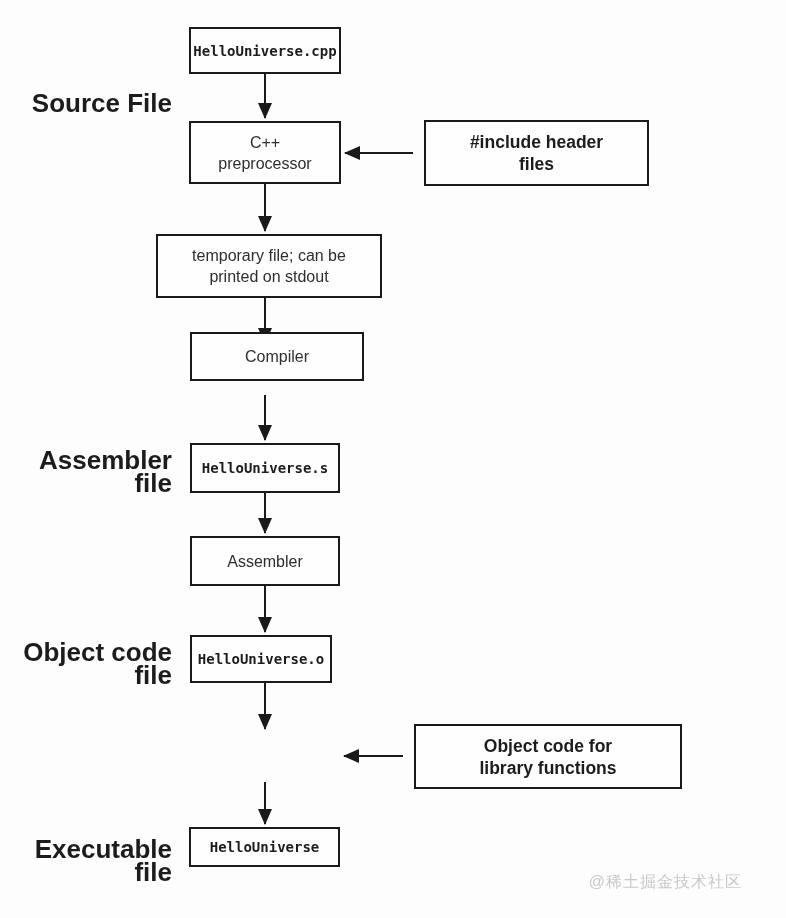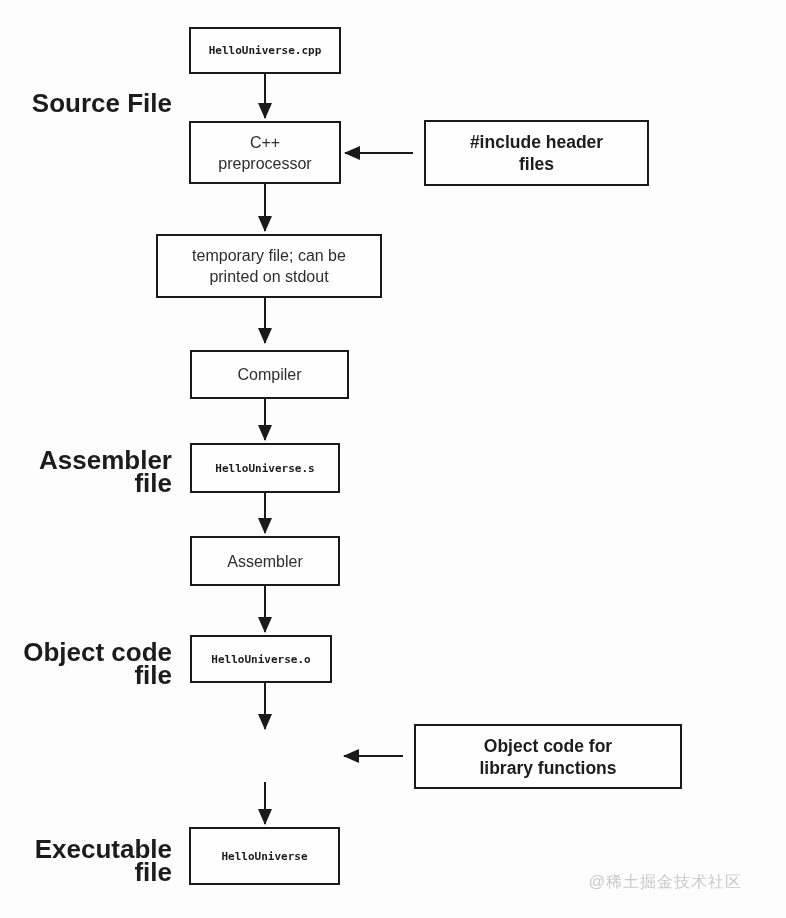--- a/index.html
+++ b/index.html
@@ -20,21 +20,21 @@
     justify-content: center;
     text-align: center;
     white-space: pre-line;
     box-sizing: border-box;
     color: #2e2e2e;
   }
   .proc { font-size: 16px; line-height: 21px; }
   .file {
     font-family: "DejaVu Sans Mono", monospace;
     font-weight: bold;
-    font-size: 11px;
+    font-size: 14px;
     color: #1c1c1c;
   }
   .note {
     font-weight: bold;
     font-size: 17.5px;
     line-height: 22px;
     color: #1c1c1c;
     margin-left: 11px;
   }
   .side-label {
@@ -45,27 +45,27 @@
     font-size: 26px;
     line-height: 23px;
     white-space: pre-line;
     color: #1c1c1c;
   }
   
   #b-cpp        { left:189px; top:27px;  width:152px; height:47px; }
   #b-pre        { left:189px; top:121px; width:152px; height:63px; }
   #b-include    { left:413px; top:120px; width:225px; height:66px; }
   #b-temp       { left:156px; top:234px; width:226px; height:64px;text-align:center; }
-  #b-compiler   { left:190px; top:350px; width:159px; height:49px; }
+  #b-compiler   { left:190px; top:332px; width:174px; height:49px; }
   #b-hs         { left:190px; top:443px; width:150px; height:50px; }
   #b-assembler  { left:190px; top:536px; width:150px; height:50px; }
   #b-ho         { left:190px; top:635px; width:142px; height:48px; }
   #b-linker     { left:190px; top:732px; width:150px; height:50px; }
   #b-objcode    { left:403px; top:724px; width:268px; height:65px; }
-  #b-exe        { left:189px; top:827px; width:151px; height:58px; }
+  #b-exe        { left:189px; top:827px; width:151px; height:40px; }
   #lbl-source   { left:8px; top:92px;  }
   #lbl-asm      { left:8px; top:449px; }
   #lbl-obj      { left:8px; top:641px; }
   #lbl-exe      { left:8px; top:838px; }
   #arrows { position:absolute; left:0; top:0; width:786px; height:918px; }
   #watermark {
     position: absolute;
     right: 44px;
     top: 872px;
     font-size: 16px;

